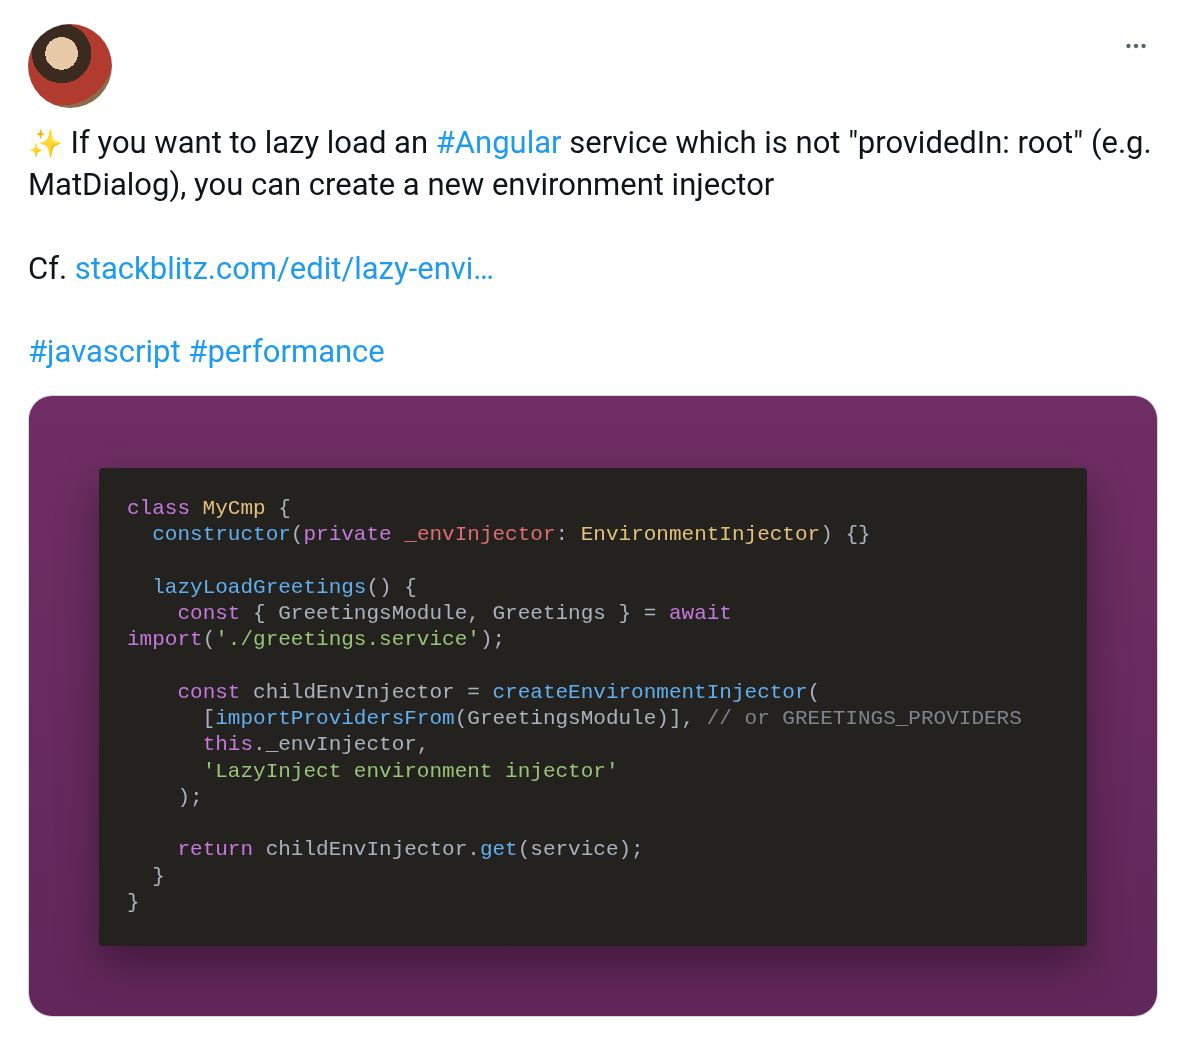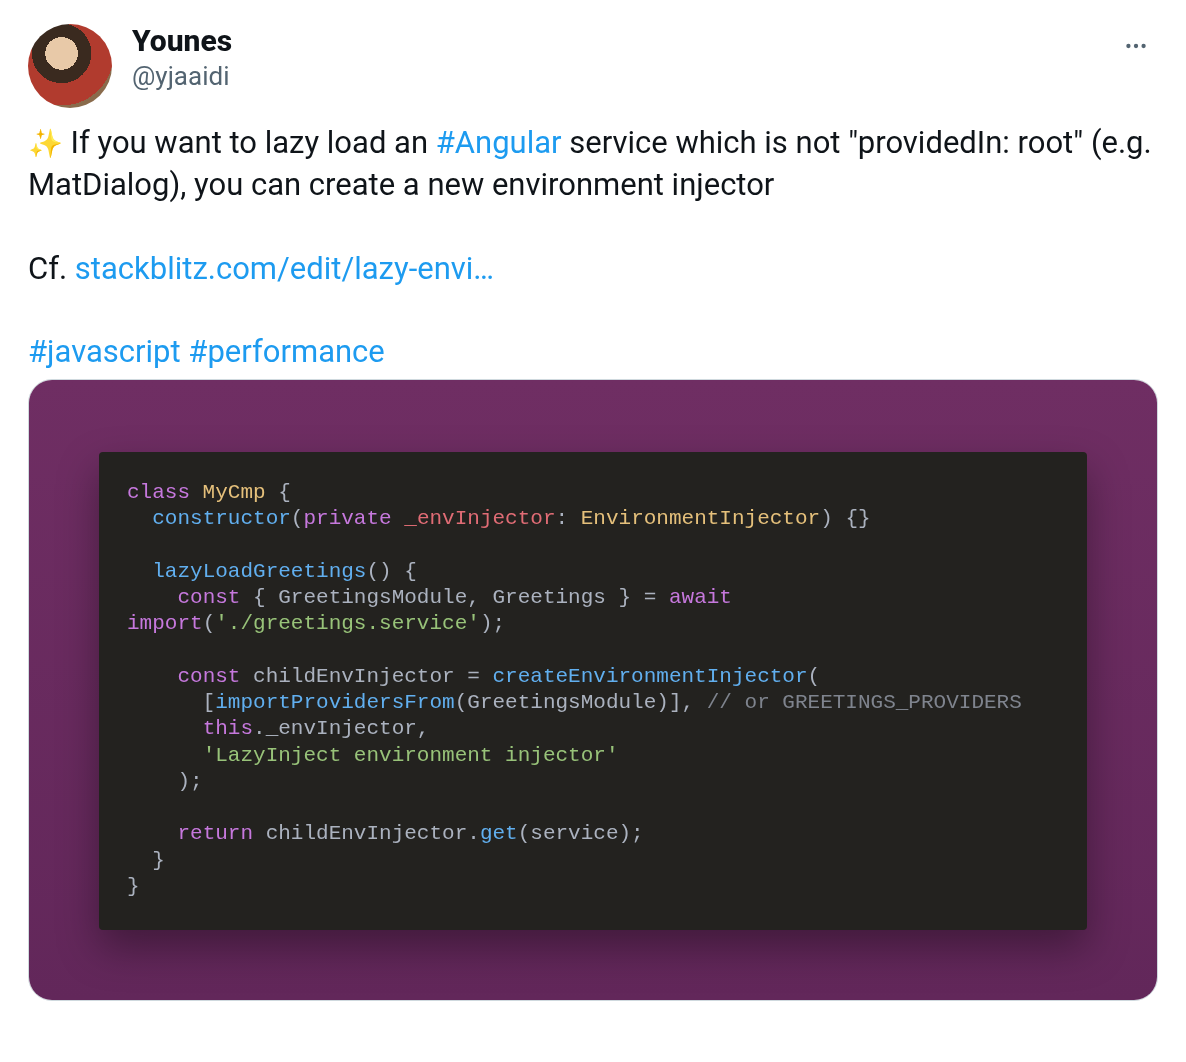--- a/index.html
+++ b/index.html
@@ -33,21 +33,21 @@
   .body-text {
     margin-top: 14px;
     font-size: 31px;
     line-height: 1.35;
     color: #0f1419;
     white-space: pre-wrap;
   }
   .body-text .link { color: #1d9bf0; }
   .sparkle { font-size: 28px; }
   .media {
-    margin-top: 6px;
+    margin-top: 22px;
     border: 1px solid #cfd9de;
     border-radius: 24px;
     overflow: hidden;
   }
   .media-inner {
     background: #6a2a5f;
     background: linear-gradient(180deg, #6f2e63 0%, #62275a 100%);
     padding: 72px 70px 70px 70px;
   }
   .code-card {
@@ -70,24 +70,20 @@
   .tok-var  { color: #e06c75; } 
   .tok-pun  { color: #abb2bf; } 
 </style>
 </head>
 <body>
 
 <article class="tweet">
 
   <div class="header-row">
     <div class="avatar"></div>
-    <div class="names">
-      <span class="display-name">Younes</span>
-      <span class="handle">@yjaaidi</span>
-    </div>
     <div class="more">
       <svg viewBox="0 0 24 24">
           <circle cx="5" cy="12" r="2"></circle>
           <circle cx="12" cy="12" r="2"></circle>
           <circle cx="19" cy="12" r="2"></circle>
         </svg>
     </div>
   </div>
 
   <div class="body-text"><span class="sparkle">✨</span><span> If you want to lazy load an </span><span class="link">#Angular</span><span> service which is not "providedIn: root" (e.g. MatDialog), you can create a new environment injector</span>

